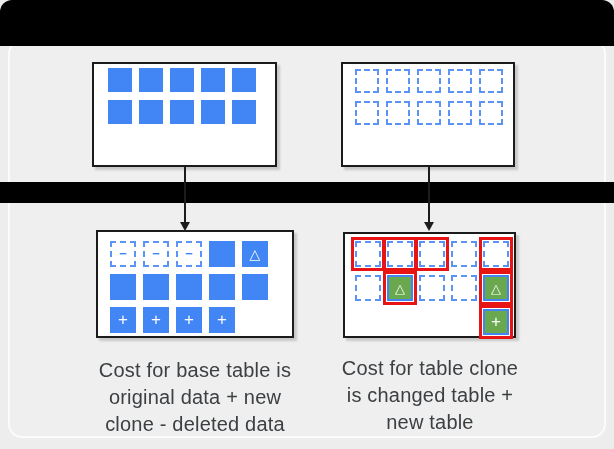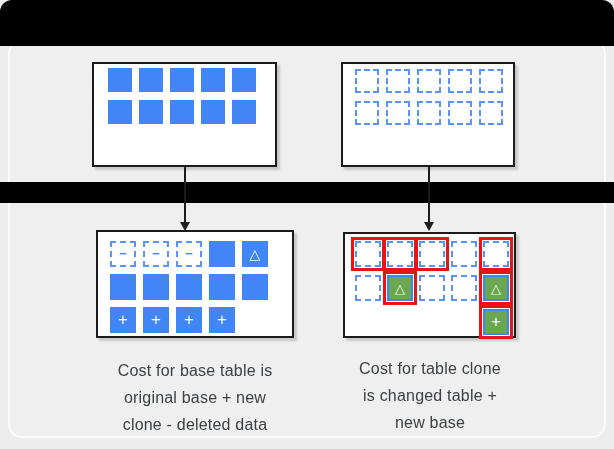--- a/index.html
+++ b/index.html
@@ -59,21 +59,21 @@
   .arrow-right { left:423px; }
   .arrow .stem { width:2px; flex:1 1 auto; background:var(--arrow,#1c1c1c); }
   .arrow .head {
     width:0; height:0; flex:0 0 auto;
     border-left:5px solid transparent; border-right:5px solid transparent;
     border-top:9px solid var(--arrow,#1c1c1c);
   }
 
   .caption {
     position:absolute; width:240px; text-align:center;
-    font-size:16px; line-height:27px; letter-spacing:0.2px;
+    font-size:20px; line-height:27px; letter-spacing:0.2px;
     color:var(--text,#3c4043);
   }
   .caption span { display:block; }
   .caption-left  { left:75px;  top:357px; }
   .caption-right { left:310px; top:355px; }
 </style>
 </head>
 <body>
 
 <div class="card"></div>
@@ -197,21 +197,21 @@
         <div class="block empty"></div>
         <div class="block green highlighted">
           <span class="glyph glyph-plus">+</span>
         </div>
       </div>
     </div>
 </div>
 
 <div class="caption caption-left">
   <span>Cost for base table is</span>
-  <span>original base + new</span>
+  <span>original data + new</span>
   <span>clone - deleted data</span>
 </div>
 
 <div class="caption caption-right">
   <span>Cost for table clone</span>
   <span>is changed table +</span>
-  <span>new base</span>
+  <span>new table</span>
 </div>
 
 </body></html>

